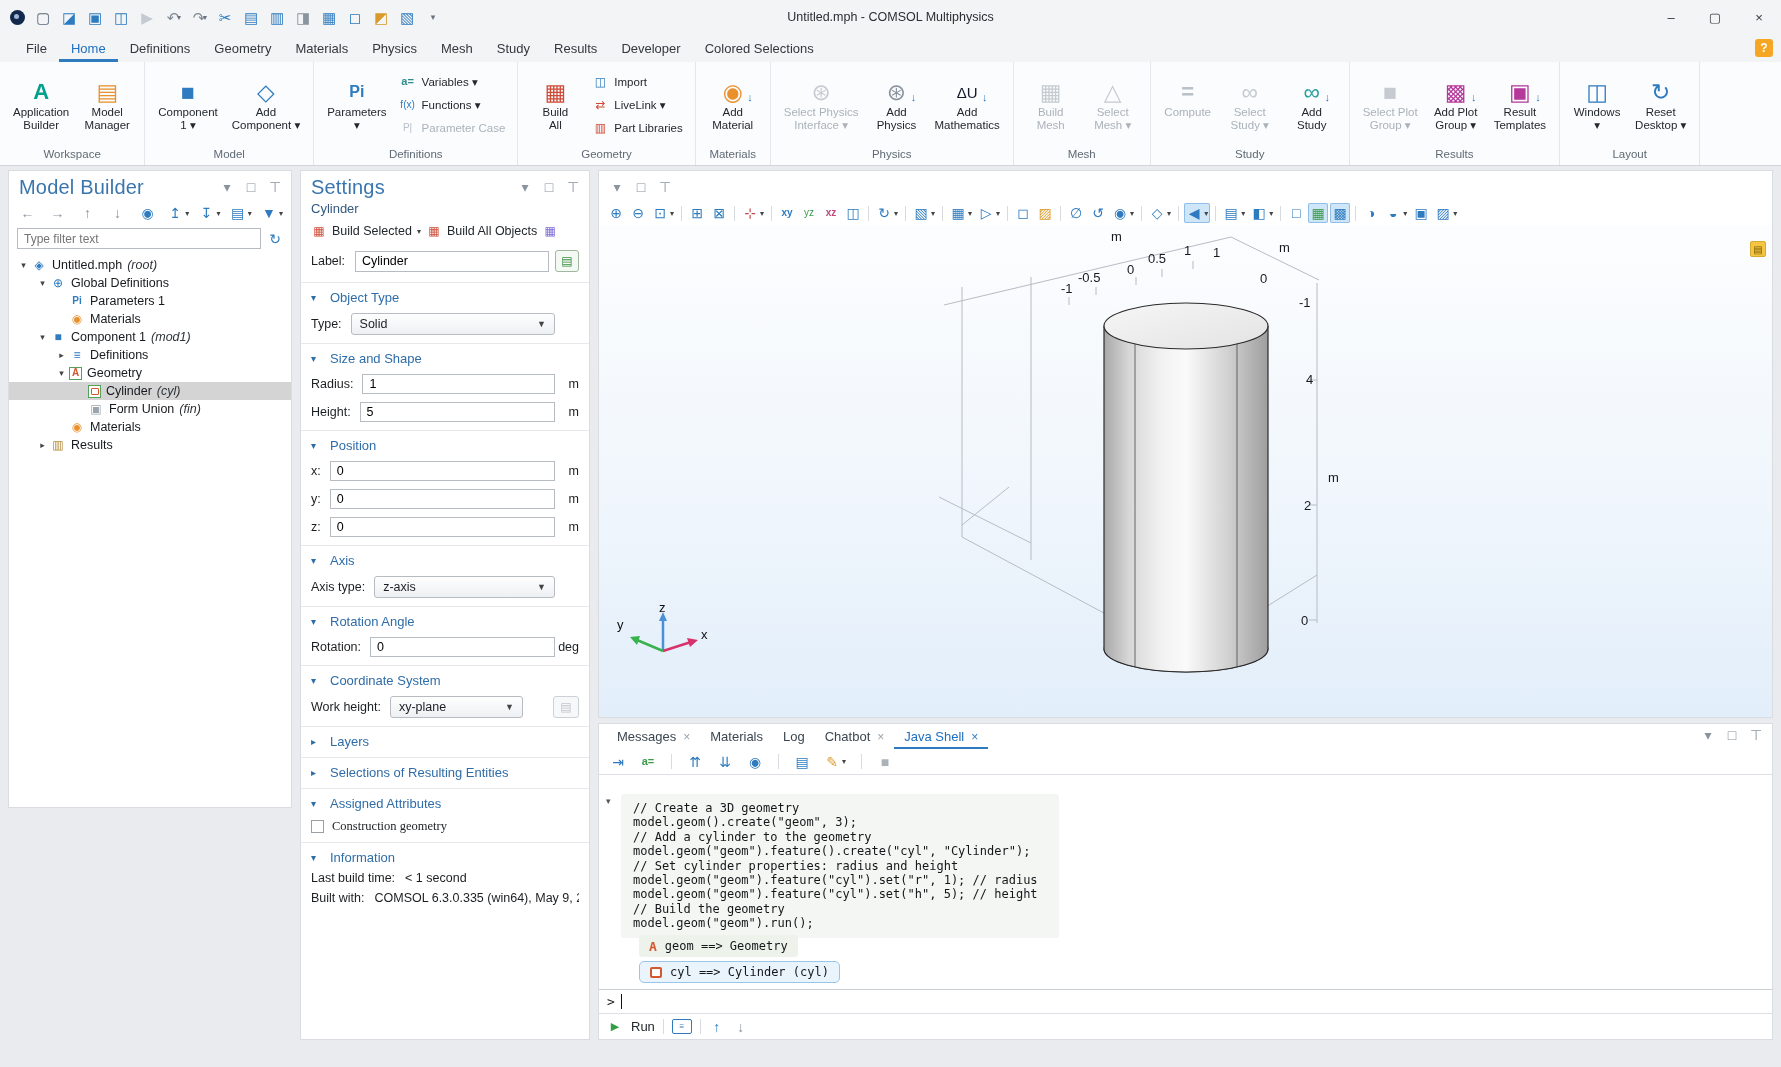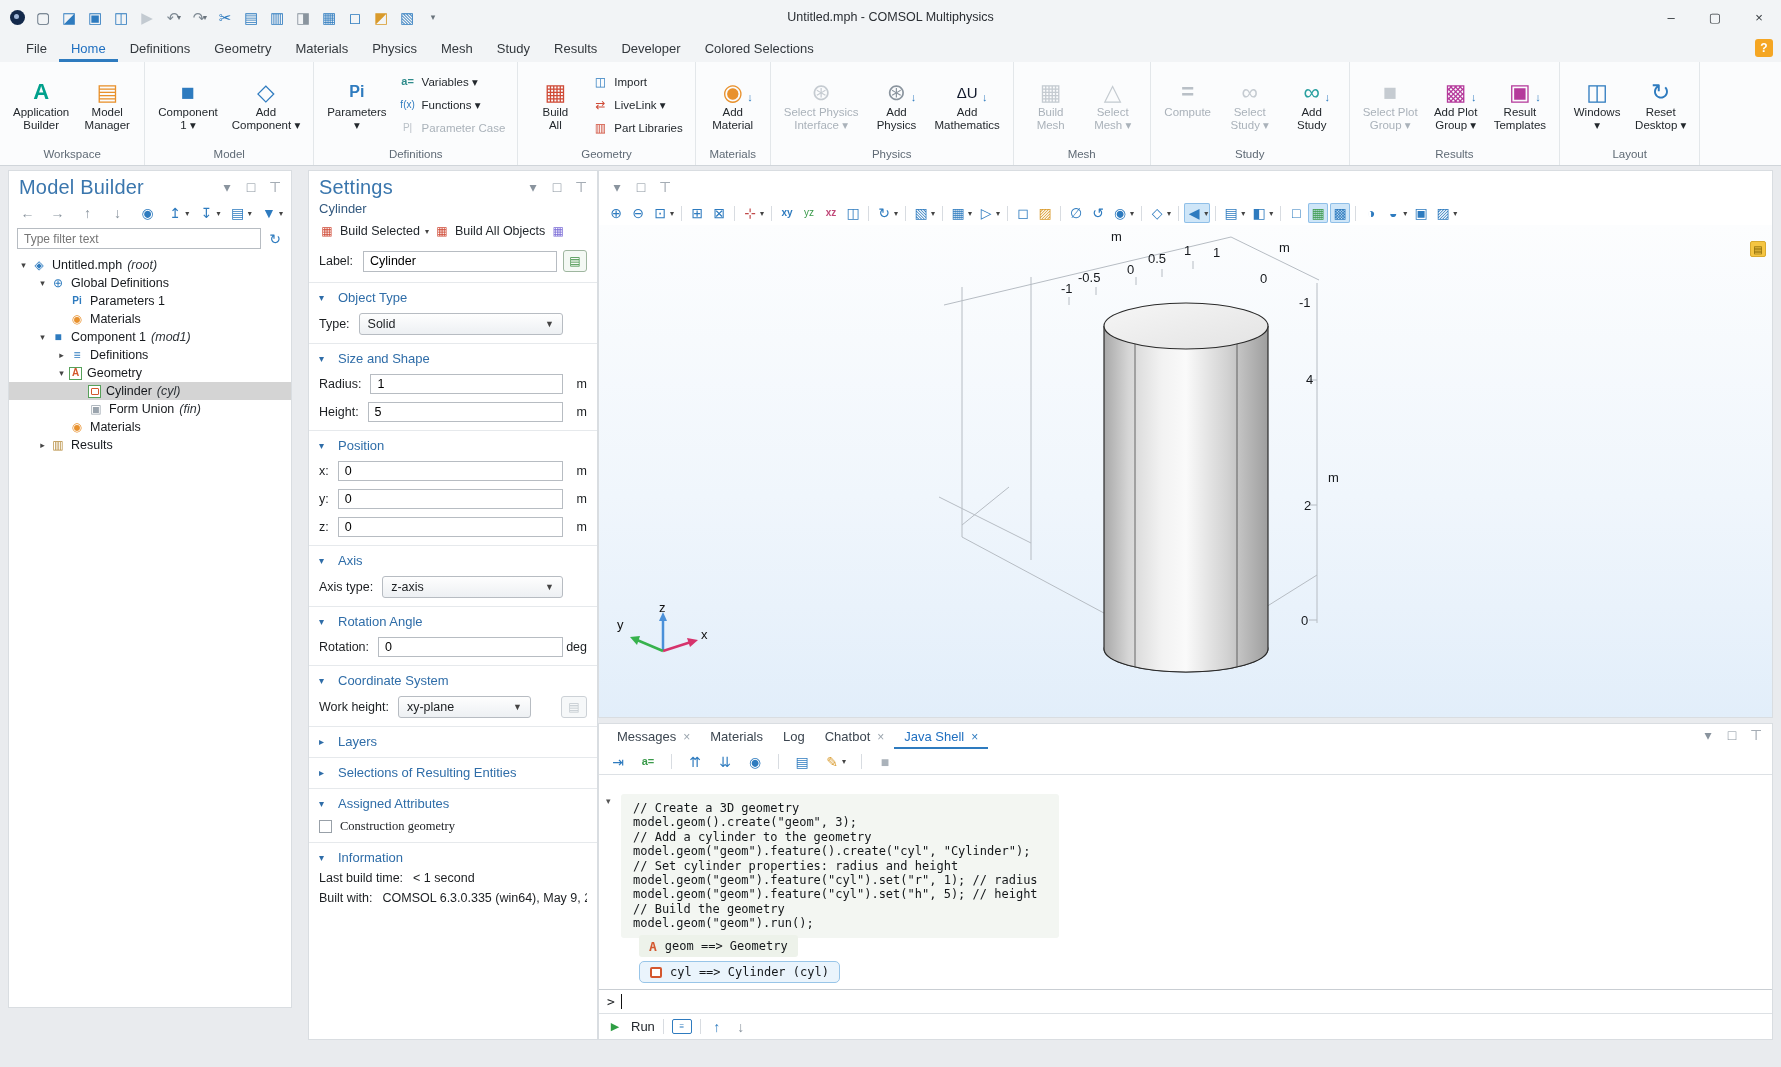--- a/index.html
+++ b/index.html
@@ -42,22 +42,22 @@
   .rbtn .sub-arrow{ position:absolute; right:-10px; bottom:0; font-size:11px; color:#2e7bbf; font-weight:bold; }
   .rbtn .lines{ font-size:11.5px; line-height:13px; text-align:center; color:#23282d; margin-top:3px; }
   .rbtn.disabled .lines{ color:#aab2ba; }
   .rstack{ display:flex; flex-direction:column; justify-content:center; gap:4px; padding:0 5px; }
   .rstack-item{ display:flex; align-items:center; gap:6px; font-size:11.5px; color:#23282d; height:19px; }
   .rstack-item.disabled{ color:#aab2ba; }
   .rgroup-label{ text-align:center; font-size:11.5px; color:#5f6a75; padding:4px 0 5px; }
 
   
   .panel{ position:absolute; background:#fff; border:1px solid #d9dde1; }
-  .p-mb{ left:8px; top:170px; width:284px; height:838px; }
-  .p-set{ left:300px; top:170px; width:290px; height:870px; overflow:hidden;margin-left:8px; }
+  .p-mb{ left:8px; top:170px; width:284px; height:638px; }
+  .p-set{ left:300px; top:170px; width:290px; height:870px; overflow:hidden; }
   .p-gfx{ left:598px; top:170px; width:1175px; height:548px; }
   .p-bot{ left:598px; top:723px; width:1175px; height:317px; }
   .phead{ height:30px; display:flex; align-items:center; padding:2px 8px 0 10px; }
   .ptitle{ font-size:20px; color:#3a76ad; letter-spacing:.2px; flex:1; }
   .pctrl{ display:flex; gap:8px; color:#8a949e; font-size:11px; align-items:center; }
 
   
   .mb-toolbar{ height:24px; display:flex; align-items:center; gap:9px; padding:0 8px; }
   .mb-filter{ display:flex; align-items:center; gap:6px; padding:3px 8px 4px; }
   .mb-filter input{ flex:1; height:21px; border:1px solid #b7bcc2; font-size:12px; padding:0 6px;

